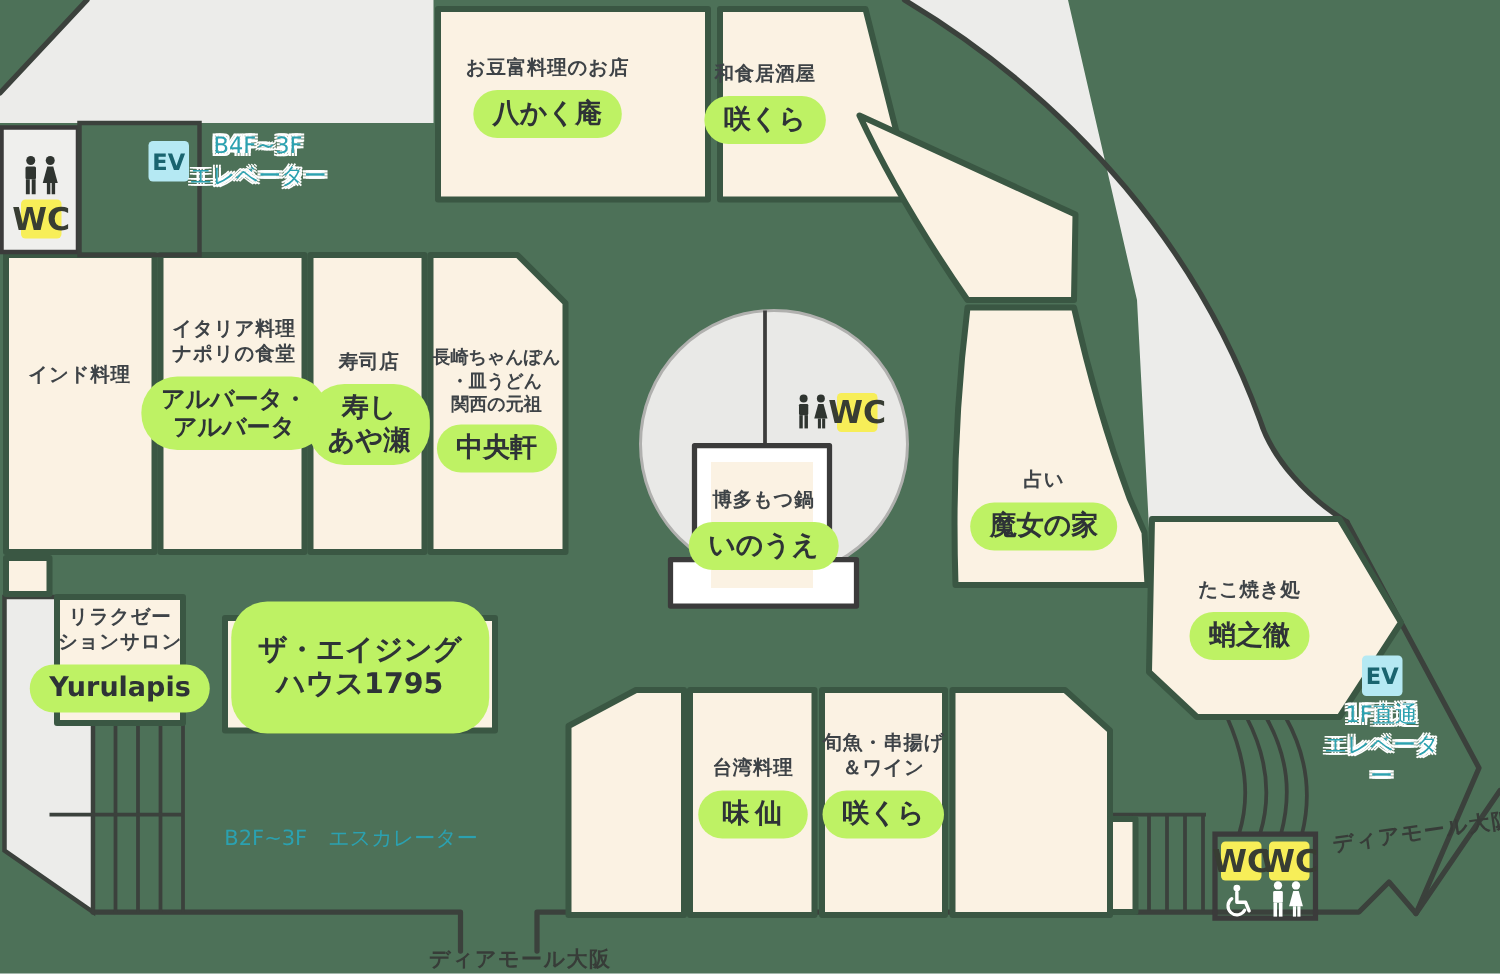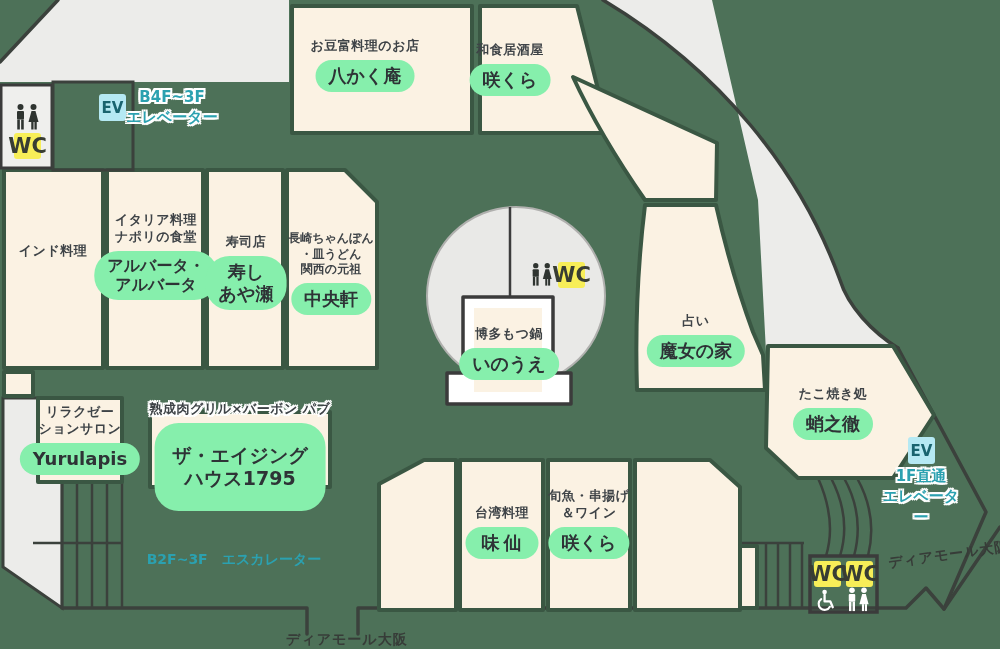--- a/index.html
+++ b/index.html
@@ -13,40 +13,40 @@
     position:absolute;transform:translateX(-50%);
     display:flex;flex-direction:column;align-items:center;gap:5px;
     pointer-events:none;
   }
   .cat{
     font-size:13px;font-weight:600;color:#3e4347;text-align:center;
     white-space:pre-line;line-height:1.3;letter-spacing:.5px;pointer-events:auto;
   }
   .cat.small{font-size:12px;letter-spacing:0;}
   .pill{
-    display:inline-block;background:#86efac;border-radius:24px;
+    display:inline-block;background:#bef264;border-radius:24px;
     padding:5px 13px;font-weight:700;color:#2e3336;text-align:center;
     white-space:pre-line;line-height:1.22;font-size:16px;pointer-events:auto;
   }
   .pill.big{font-size:18px;}
   .pill.huge{font-size:19px;padding:21px 18px;}
   .pill.spread{letter-spacing:4px;padding-left:16px;}
   .outlined{
     text-shadow:-2px -2px 0 #fff,2px -2px 0 #fff,-2px 2px 0 #fff,2px 2px 0 #fff,
       -2px 0 0 #fff,2px 0 0 #fff,0 -2px 0 #fff,0 2px 0 #fff;
   }
   .badge{
     position:absolute;display:flex;align-items:center;justify-content:center;
     font-weight:700;border-radius:3px;
   }
   .badge-wc{background:#f7ee58;color:#383d33;font-size:21px;}
   .badge-ev{background:#b5e9f3;color:#19646f;font-size:15px;}
   .teal-label{
     position:absolute;transform:translateX(-50%);
-    color:#2ba1b0;font-weight:700;font-size:15px;
+    color:#2ba1b0;font-weight:400;font-size:15px;
     white-space:pre-line;text-align:center;line-height:1.35;
   }
   .mall-name{
     position:absolute;color:#373c38;font-weight:700;font-size:14px;
     white-space:nowrap;letter-spacing:1px;
   }
   .icon{position:absolute;line-height:0;}
 </style>
 </head>
 <body>
@@ -177,21 +177,20 @@
     <div class="pill big">蛸之徹</div>
   </div>
 
   <div class="venue" style="left:80px;top:404px">
     <div class="cat">リラクゼー
 ションサロン</div>
     <div class="pill big">Yurulapis</div>
   </div>
 
   <div class="venue" style="left:240px;top:401px">
-    <div class="cat outlined">熟成肉グリル×バーボン パブ</div>
     <div class="pill huge">ザ・エイジング
 ハウス1795</div>
   </div>
 
   <div class="venue" style="left:502px;top:505px">
     <div class="cat">台湾料理</div>
     <div class="pill big spread">味仙</div>
   </div>
 
   <div class="venue" style="left:589px;top:488px">

